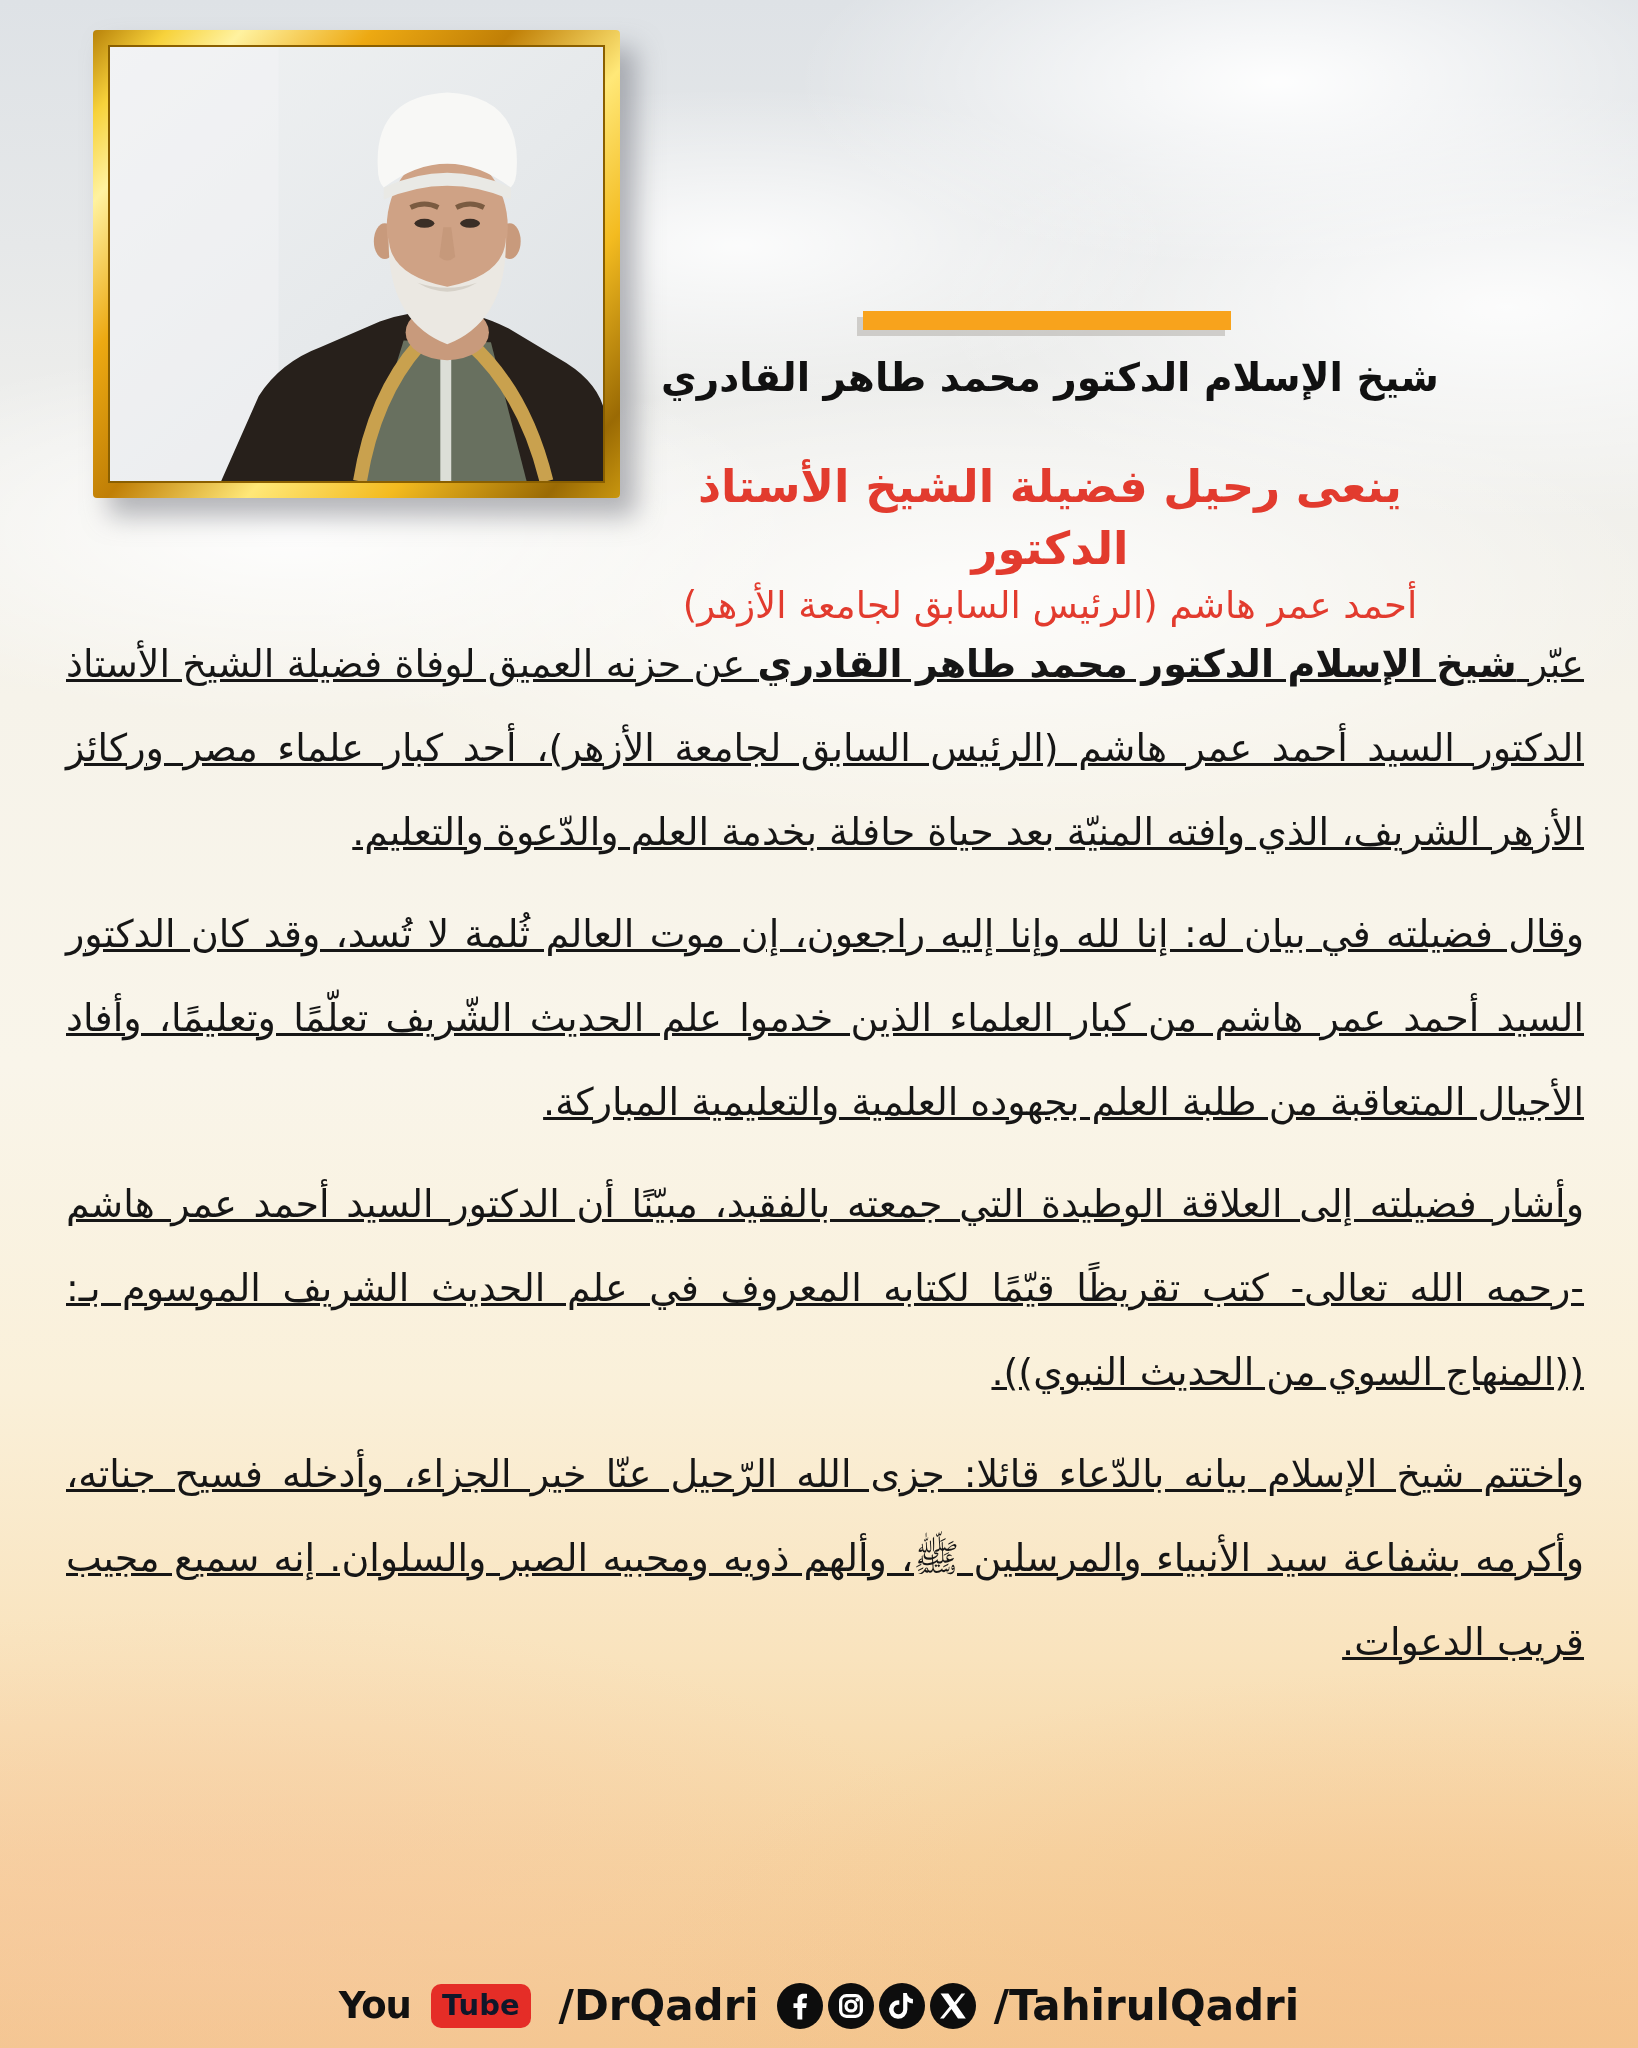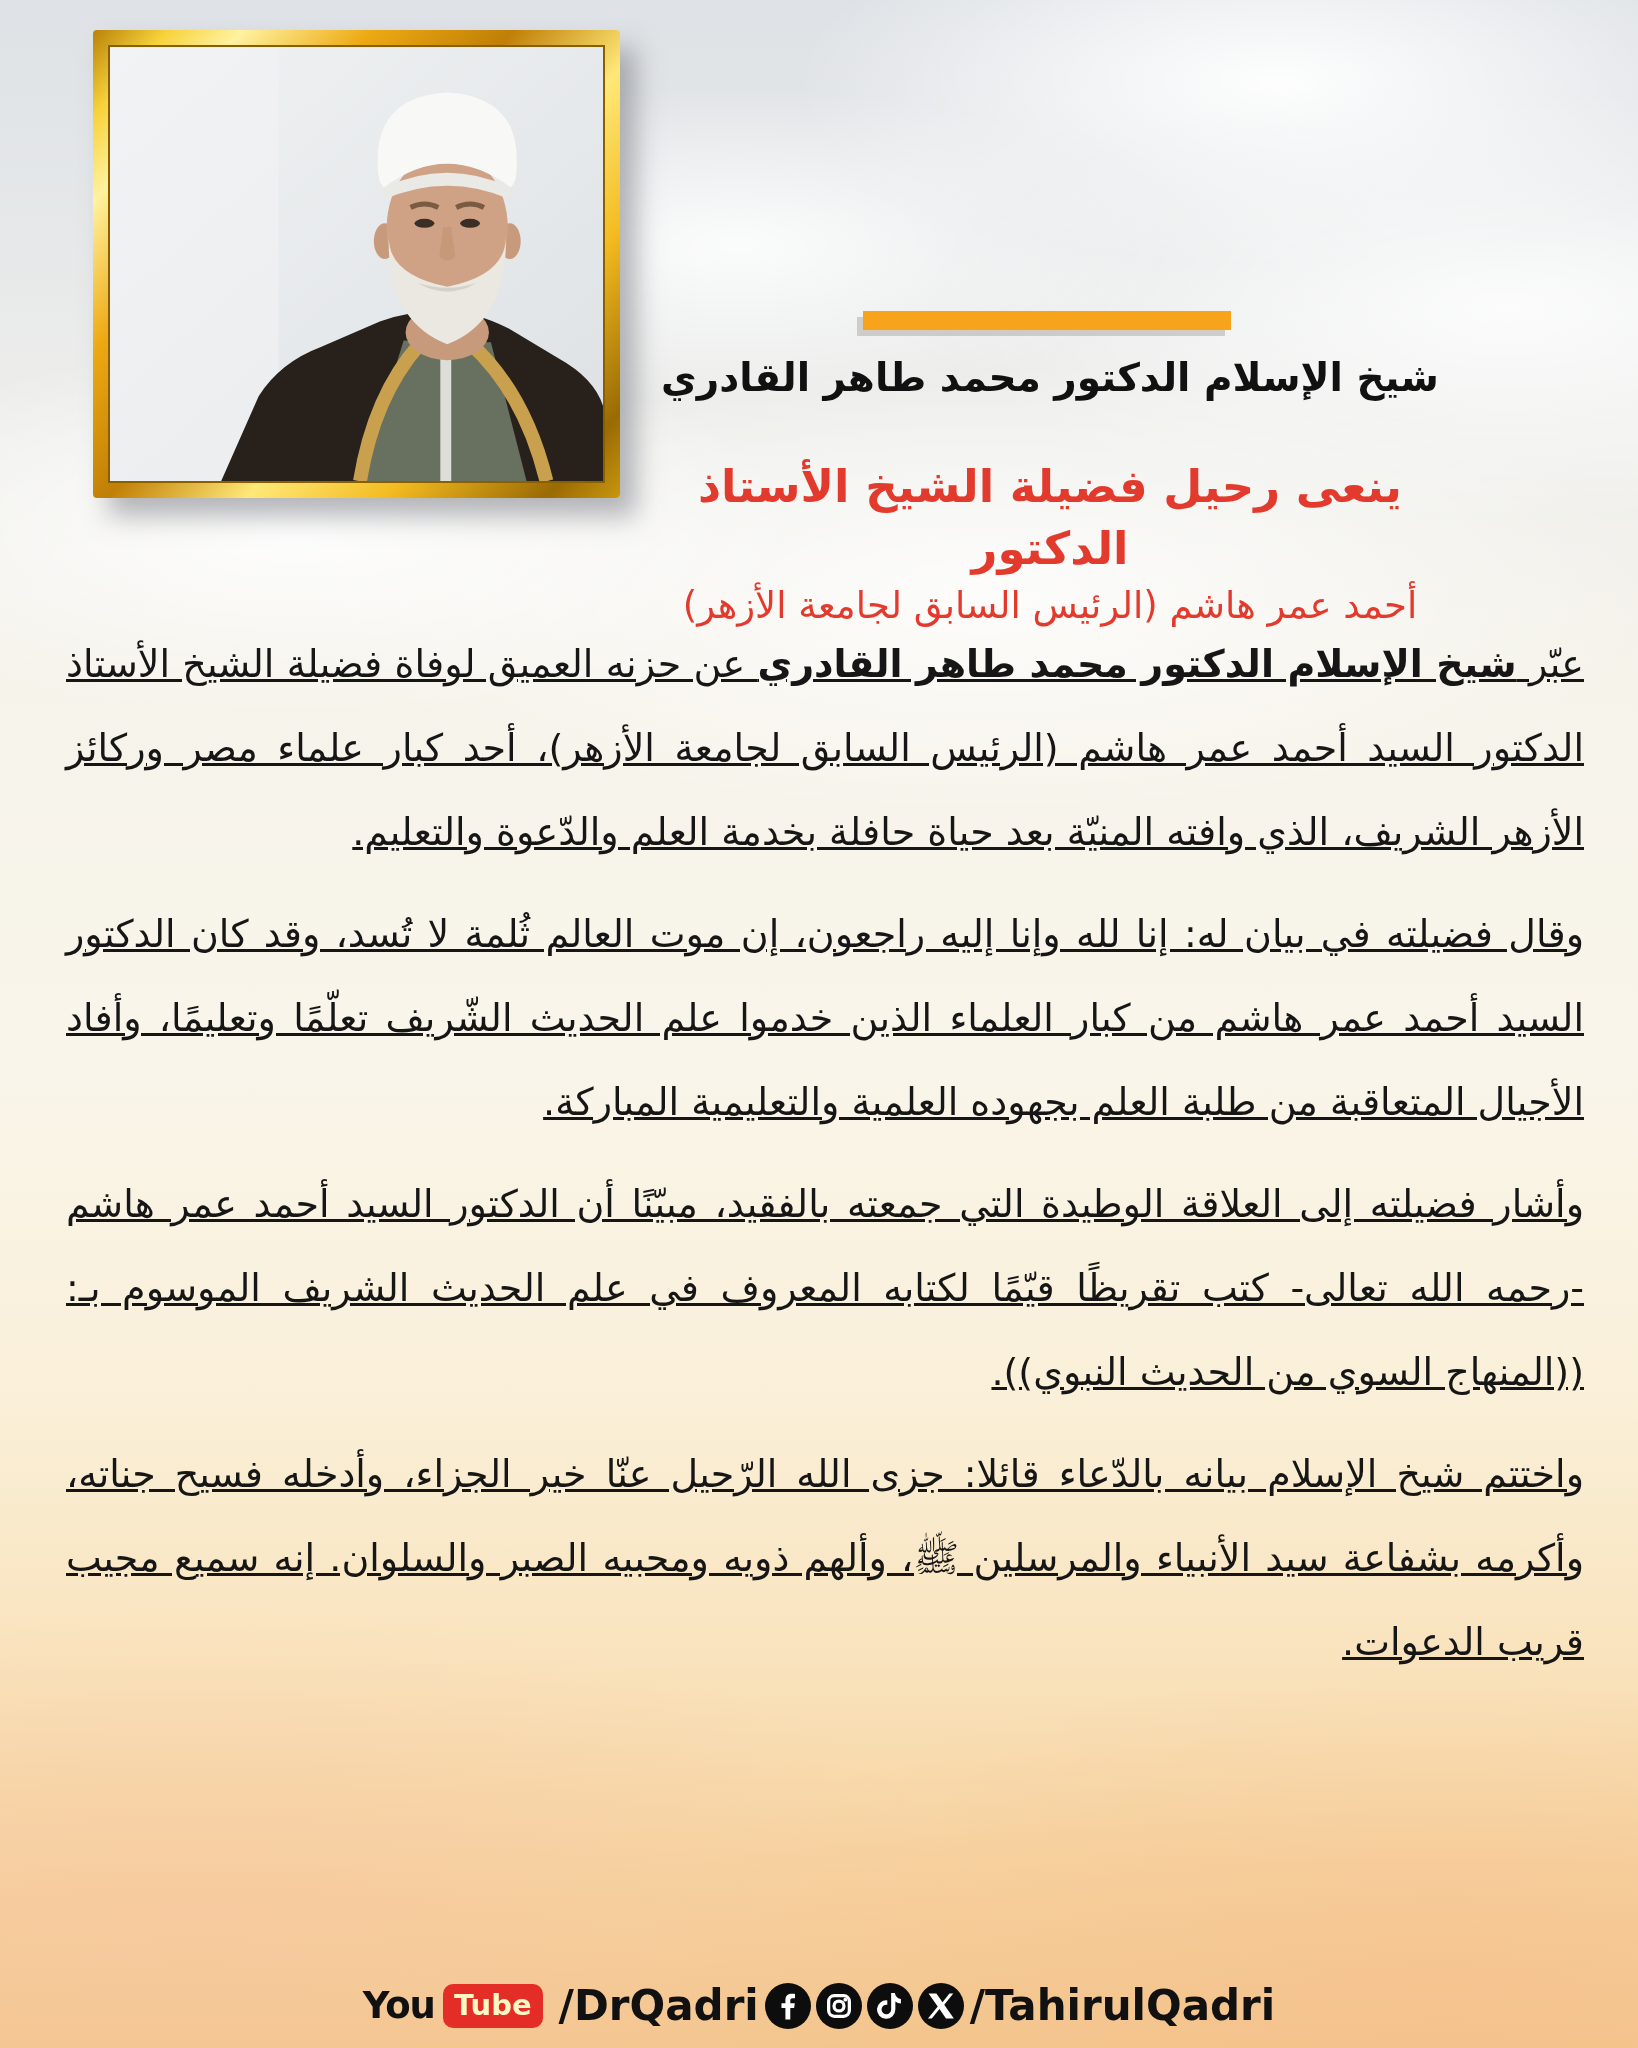--- a/index.html
+++ b/index.html
@@ -50,26 +50,26 @@
   .body-text{
     position:absolute;left:54px;top:622px;width:1530px;
     direction:rtl;text-align:justify;text-align-last:right;
     color:#161616;font-size:38px;line-height:84px;
   }
   .body-text p{margin:0 0 18px 12px;text-decoration:underline;}
   .bold{font-weight:700;}
   
   .footer{
     position:absolute;left:0;right:0;bottom:18px;
-    display:flex;justify-content:center;align-items:center;gap:6px;
+    display:flex;justify-content:center;align-items:center;gap:18px;
     direction:ltr;
   }
   .yt-you{font-size:37px;font-weight:700;color:#111;letter-spacing:-1px;}
   .yt-tube{
-    font-size:29px;font-weight:700;color:#fef9c3;
+    font-size:29px;font-weight:700;color:#0f172a;
     background:var(--youtube_red,#E52D27);
     border-radius:10px;padding:4px 11px 6px;margin-left:2px;
   }
   .handle{font-size:42px;font-weight:700;color:#111;}
   .handle.left{margin-left:10px;}
   .soc{width:46px;height:46px;display:block;}
   .icons{display:flex;align-items:center;gap:5px;}
 </style>
 </head>
 <body>

